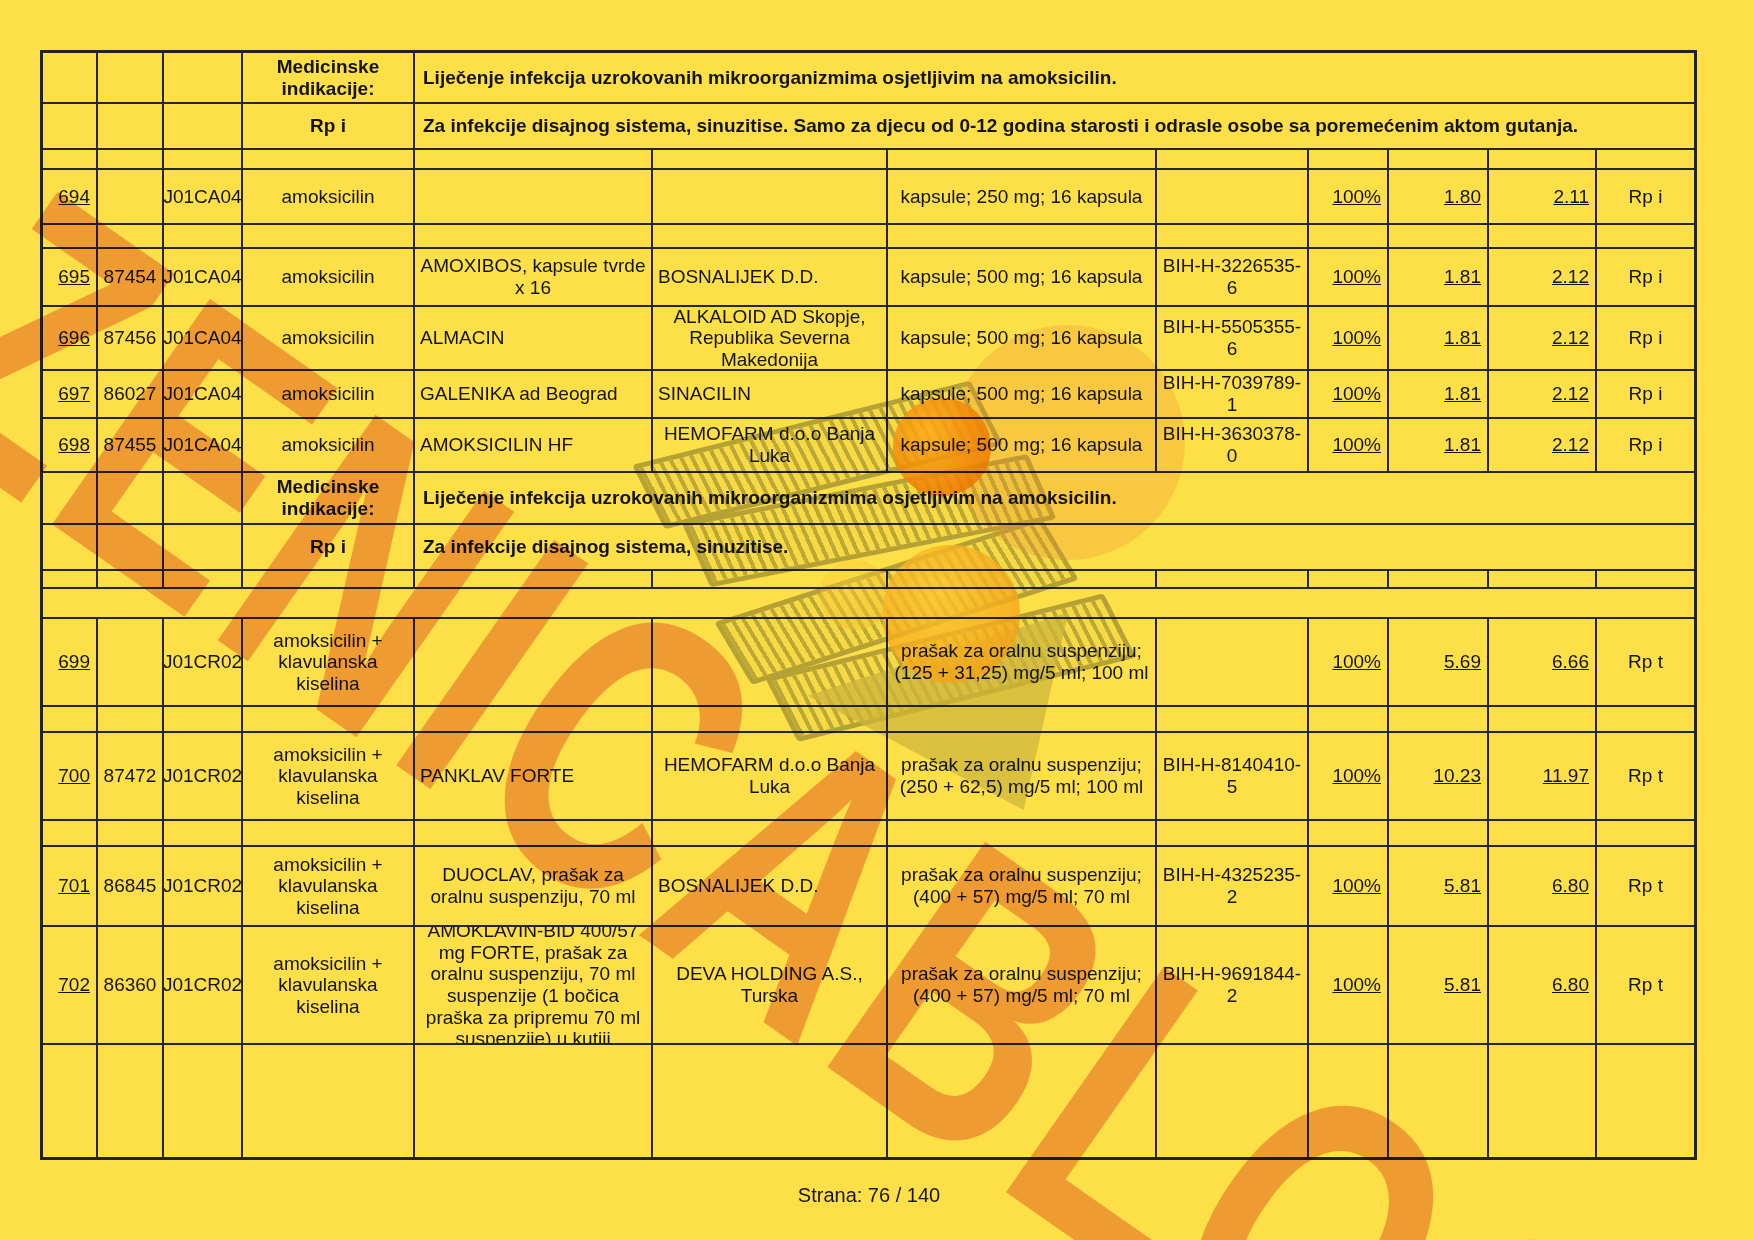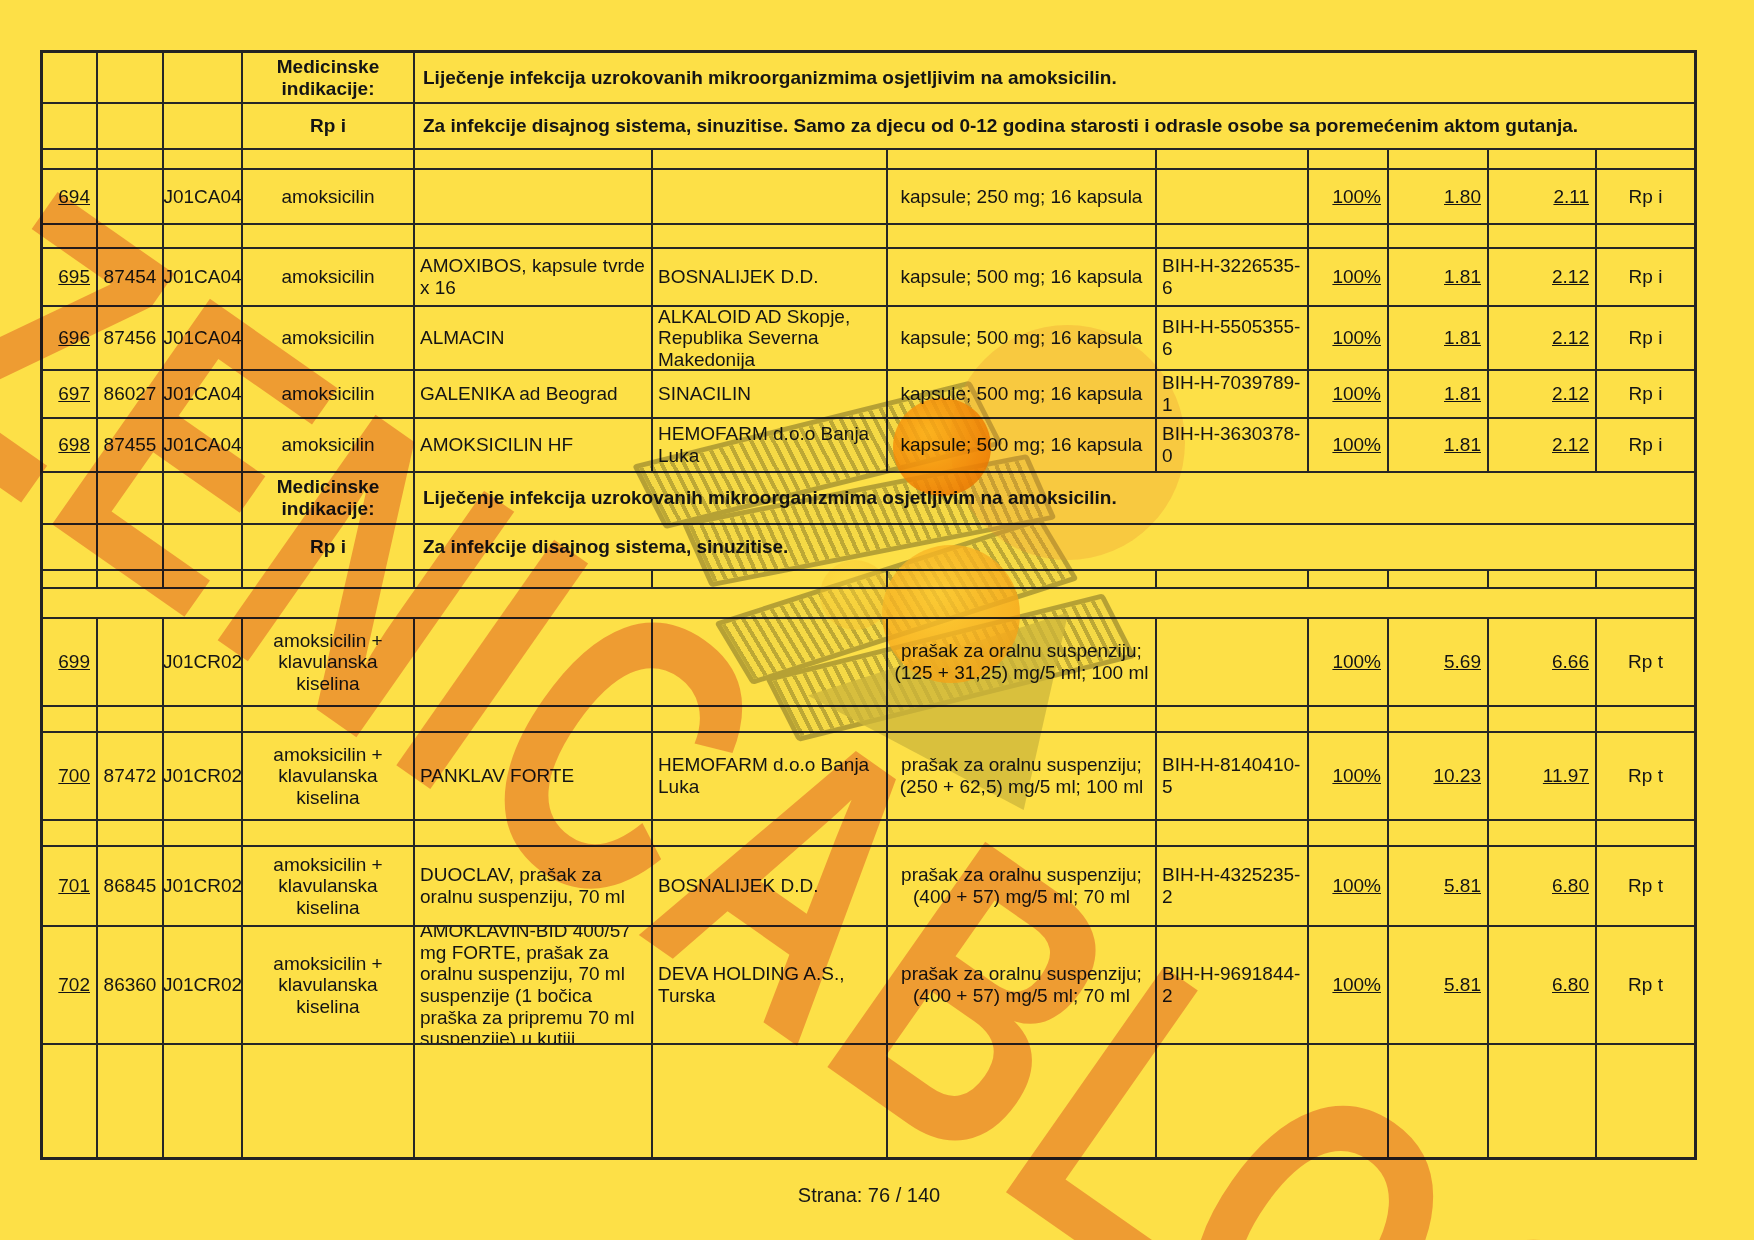--- a/index.html
+++ b/index.html
@@ -17,21 +17,21 @@
   }
   .trow{display:grid;border-bottom:2px solid #262626;box-sizing:border-box;}
   .trow:last-child{border-bottom:none;}
   .tcell{
     border-right:2px solid #262626;box-sizing:border-box;
     display:flex;align-items:center;
     font-size:19px;color:#141414;line-height:1.14;
     padding:2px 5px;overflow:hidden;
   }
   .tcell:last-child{border-right:none;}
-  .al-left{justify-content:flex-start;text-align:left;}
+  .al-left{justify-content:flex-start;text-align:center;}
   .al-center{justify-content:center;text-align:center;}
   .al-right{justify-content:flex-end;text-align:right;text-decoration:underline;}
   .num-pad{padding-right:6px;}
   .indlabel{font-weight:700;justify-content:center;text-align:center;}
   .indtext{font-weight:700;padding-left:8px;}
 
   
   .footer{
     position:absolute;left:0;right:16px;top:1184px;text-align:center;
     font-size:20px;color:#171717;

